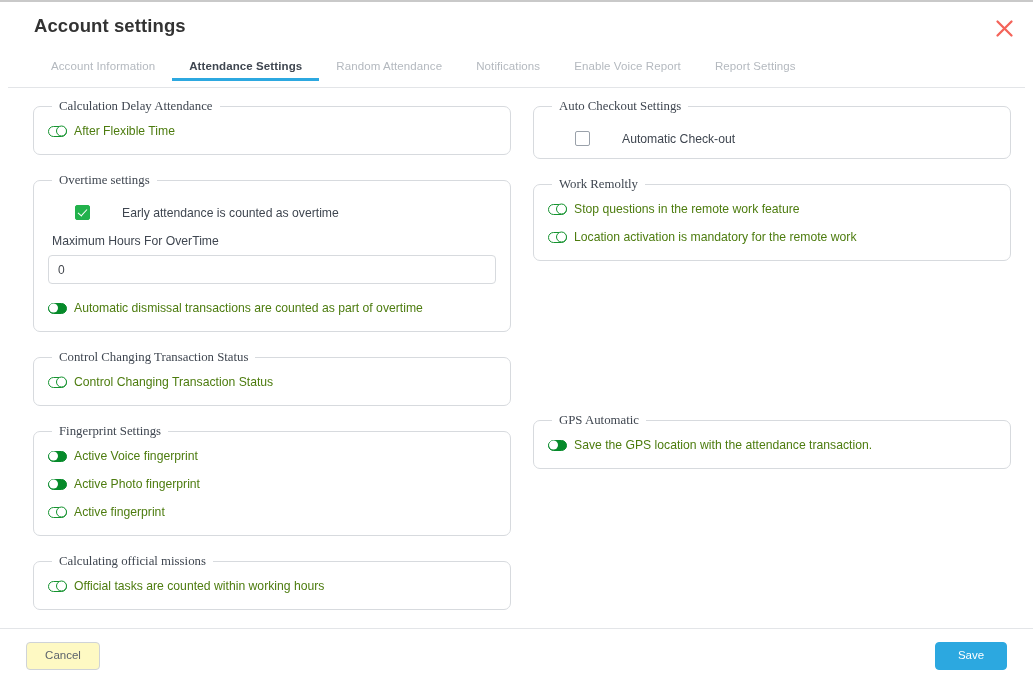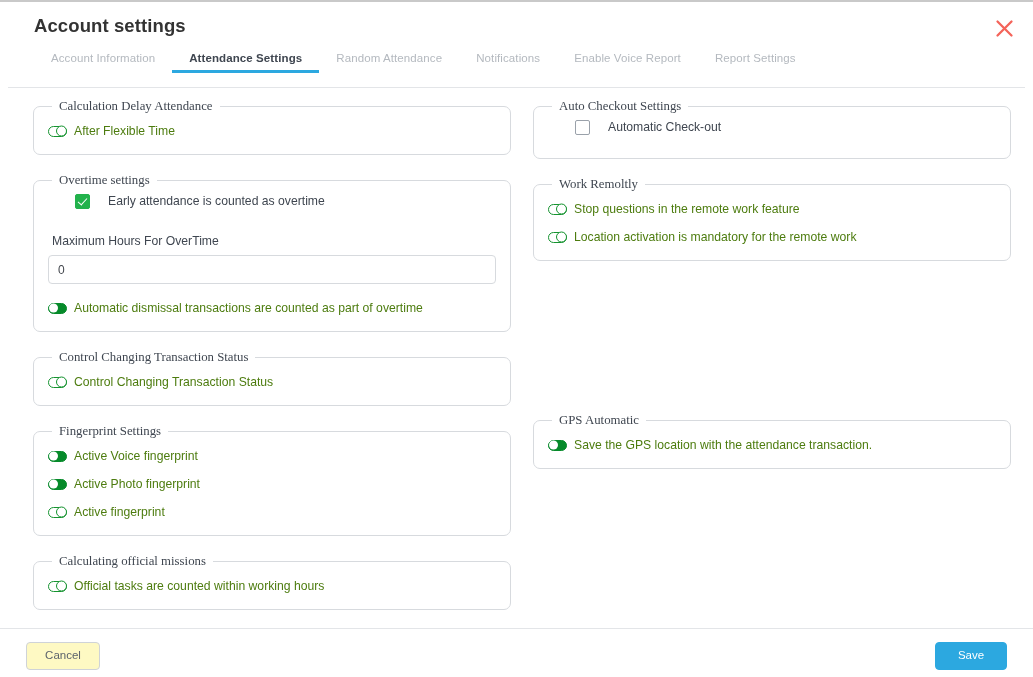--- a/index.html
+++ b/index.html
@@ -50,21 +50,21 @@
 
   
   .tabs-wrap {
     position: relative;
     flex: 0 0 auto;
     height: 36px;
     padding: 0 34px;
   }
   .tabs {
     display: flex;
-    align-items: flex-start;
+    align-items: center;
     height: 100%;
     gap: 0;
   }
   .tabs-rule {
     position: absolute;
     left: 8px; right: 8px; bottom: 0;
     height: 1px;
     background: #e3e5e8;
   }
   .tab {
@@ -166,22 +166,22 @@
     left: 0px; top: 50%;
     transform: translateY(-50%);
     width: 9px; height: 9px;
     border-radius: 50%;
     background: #ffffff;
   }
 
   
   .cbrow {
     display: flex;
-    align-items: flex-start;
-    gap: 18px;
+    align-items: flex-end;
+    gap: 32px;
     padding-left: 27px;
     min-height: 26px;
   }
   .cbox {
     flex: 0 0 auto;
     width: 15px; height: 15px;
     border-radius: 2px;
     position: relative;
     cursor: pointer;
     display: inline-block;

